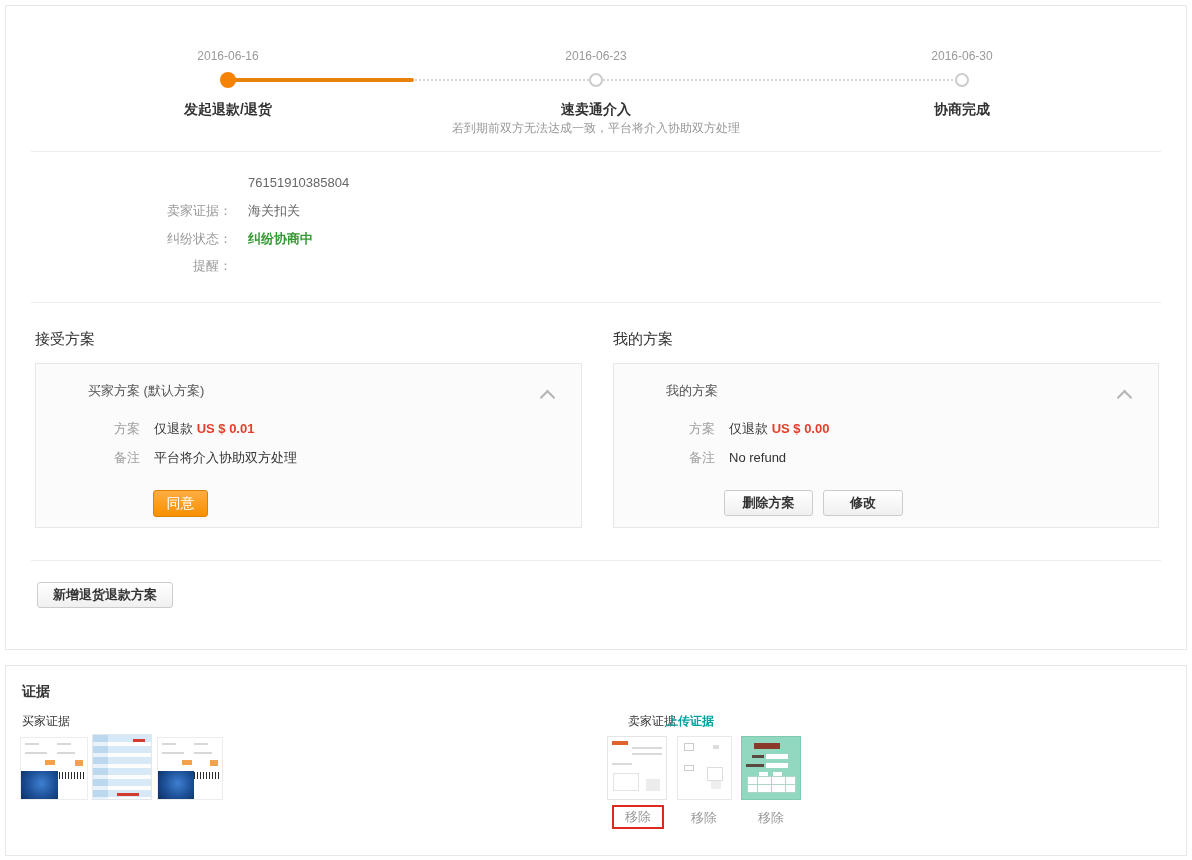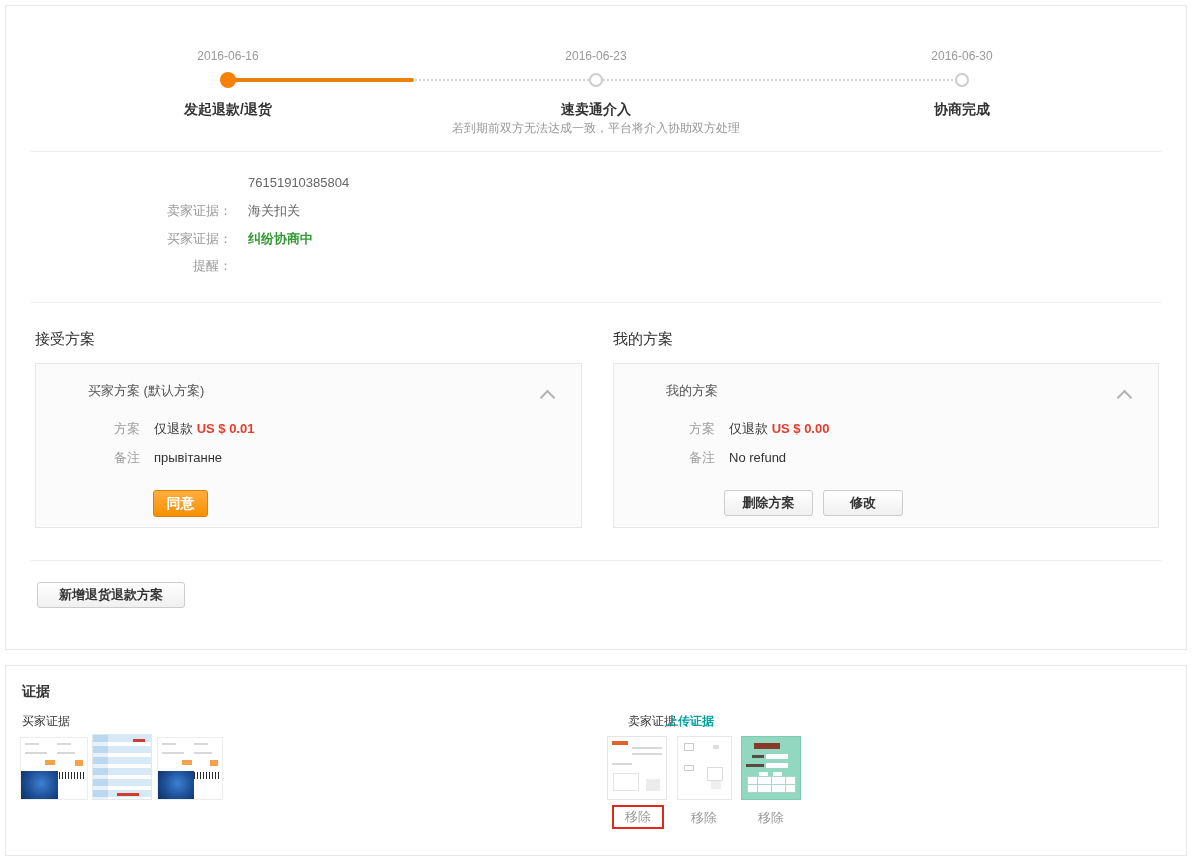--- a/index.html
+++ b/index.html
@@ -35,21 +35,21 @@
   .plan-panel { position:absolute; top:357px; height:165px; background:#fbfbfb; border:1px solid #e7e7e7; }
   .plan-panel.left { left:29px; width:547px; }
   .plan-panel.right { left:607px; width:546px; }
   .plan-header { position:absolute; left:52px; top:18px; font-size:13px; color:#555; }
   .chevron-up { position:absolute; right:28px; top:28px; width:11px; height:11px;
     border-top:2px solid #b3b3b3; border-left:2px solid #b3b3b3; transform:rotate(45deg); cursor:pointer; }
   .plan-row { position:absolute; font-size:13px; }
   .plan-row .lbl { color:#a0a0a0; margin-right:14px; }
   .plan-row .amount { color:#e43e2b; font-weight:bold; }
   .btn-orange { position:absolute; width:55px; height:27px; border:1px solid #dd8100; border-radius:3px;
-    background:linear-gradient(#ffad42,#f79000); color:#fff; font-size:14px; font-weight:bold;
+    background:linear-gradient(#ffad42,#f79000); color:#fff; font-size:14px; font-weight:normal;
     text-align:center; line-height:25px; cursor:pointer; }
   .btn-gray { position:absolute; height:26px; border:1px solid #ccc; border-radius:3px;
     background:linear-gradient(#fff,#f0f0f0); color:#333; font-size:13px; font-weight:bold;
     text-align:center; line-height:24px; cursor:pointer; }
 
   
   .ev-title { position:absolute; left:16px; top:17px; font-size:14px; font-weight:bold; color:#333; }
   .ev-sub { position:absolute; top:47px; font-size:12px; color:#333; }
   .ev-upload { position:absolute; top:47px; font-size:12px; color:#00a2a0; font-weight:bold; cursor:pointer; text-decoration:none; }
   .thumb { position:absolute; overflow:hidden; cursor:pointer; }
@@ -127,40 +127,40 @@
 
     <div>
       <div class="info-row" style="top:167px;">
         <span class="info-value">76151910385804</span>
       </div>
       <div class="info-row" style="top:195px;">
         <span class="info-label">卖家证据：</span>
         <span class="info-value">海关扣关</span>
       </div>
       <div class="info-row" style="top:223px;">
-        <span class="info-label">买家证据：</span>
+        <span class="info-label">纠纷状态：</span>
         <span class="info-value status-green">纠纷协商中</span>
       </div>
       <div class="info-row" style="top:250px;">
         <span class="info-label">提醒：</span>
       </div>
     </div>
 
     <div class="divider" style="top:296px;"></div>
 
     <div class="section-title" style="left:29px; top:324px;">接受方案</div>
     <div class="plan-panel left">
       <div class="plan-header">买家方案 (默认方案)</div>
       <div class="chevron-up"></div>
       <div class="plan-row" style="left:78px; top:56px;">
         <span class="lbl">方案</span><span>仅退款</span>
         <span class="amount">US $ 0.01</span>
       </div>
       <div class="plan-row" style="left:78px; top:85px;">
-        <span class="lbl">备注</span><span>прывітанне</span>
+        <span class="lbl">备注</span><span>平台将介入协助双方处理</span>
       </div>
       <div class="btn-orange" style="left:117px; top:126px;">同意</div>
     </div>
 
     <div class="section-title" style="left:607px; top:324px;">我的方案</div>
     <div class="plan-panel right">
       <div class="plan-header">我的方案</div>
       <div class="chevron-up"></div>
       <div class="plan-row" style="left:75px; top:56px;">
         <span class="lbl">方案</span><span>仅退款</span>
@@ -168,21 +168,21 @@
       </div>
       <div class="plan-row" style="left:75px; top:85px;">
         <span class="lbl">备注</span><span>No refund</span>
       </div>
       <div class="btn-gray" style="left:110px; top:126px; width:89px;">删除方案</div>
       <div class="btn-gray" style="left:209px; top:126px; width:80px;">修改</div>
     </div>
 
     <div class="divider" style="top:554px;"></div>
 
-    <div class="btn-gray" style="left:31px; top:576px; width:148px;">新增退货退款方案</div>
+    <div class="btn-gray" style="left:31px; top:576px; width:136px;">新增退货退款方案</div>
   </div>
 
   <div class="panel-box" id="evidence-box">
     <div class="ev-title">证据</div>
 
     <div class="ev-sub" style="left:16px;">买家证据</div>
 
     <div class="thumb thumbA" style="left:14px; top:71px; width:68px; height:63px;">
       <div class="dec ta-line" style="left:4px; top:5px; width:14px;"></div>
       <div class="dec ta-line" style="left:36px; top:5px; width:14px;"></div>

